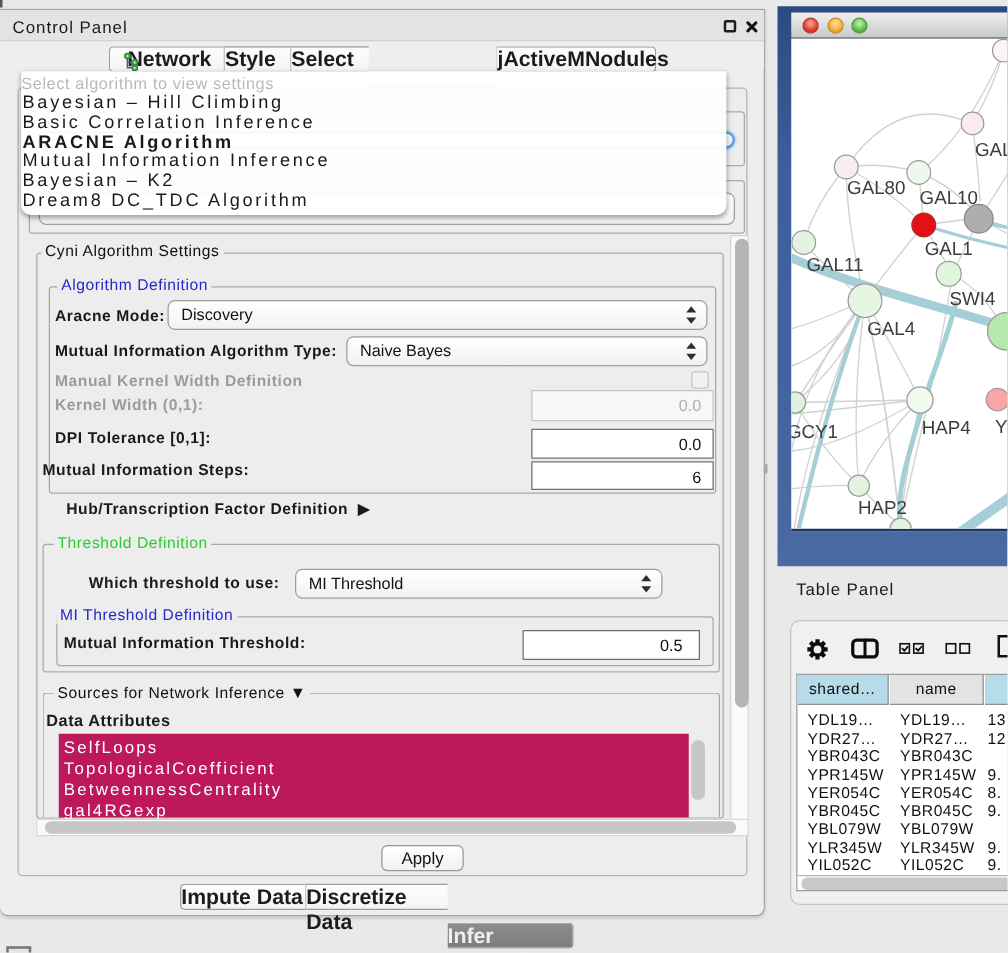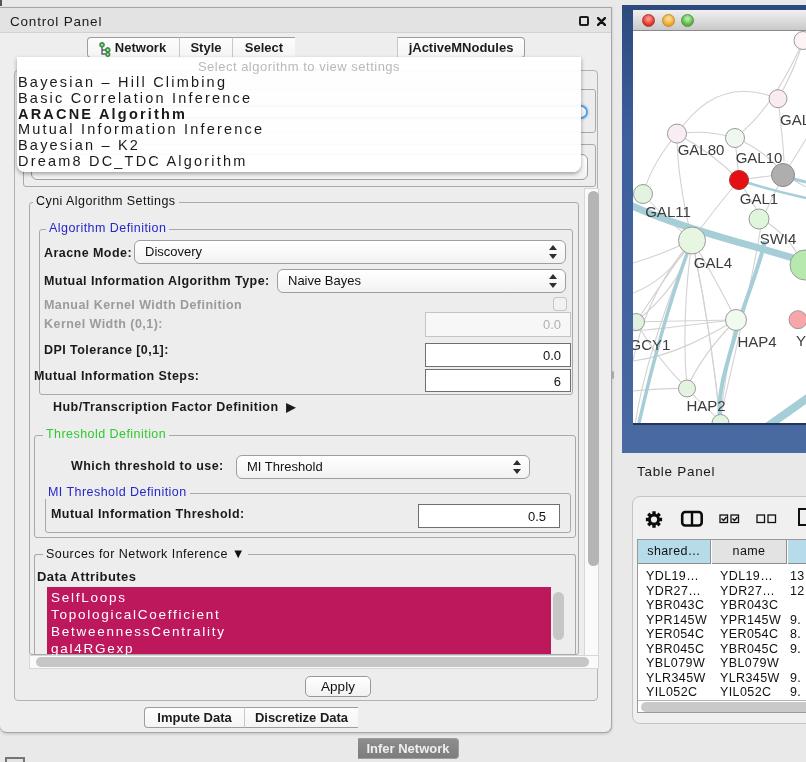--- a/index.html
+++ b/index.html
@@ -12,23 +12,23 @@
 #cpwin { left:0; top:7px; width:612px; height:726px; background:#eeeeee;
   border:1px solid #a6a6a6; border-left:none; border-radius:0 0 7px 7px; box-shadow:0 1px 3px rgba(0,0,0,0.18); }
 #cptitle { left:0; top:0; width:100%; height:25px; background:#e3e3e3;
   border-bottom:1px solid #d2d2d2; }
 #cptitle span { position:absolute; left:10px; top:6px; font-size:13.5px; letter-spacing:0.8px; color:#1a1a1a; }
 #floatico { left:579px; top:8px; width:10px; height:10px; border:2px solid #1c1c1c; border-radius:2px; }
 
 
 
 .tabrow { height:21px; display:flex; }
-.tab { height:21px; line-height:20px; font-size:13px; font-weight:bold; color:#1c1c1c;
+.tab { height:21px; line-height:20px; font-size:17px; font-weight:bold; color:#1c1c1c;
   background:linear-gradient(#fdfdfd,#f4f4f4); border-top:1px solid #9d9d9d;
-  border-bottom:1px solid #9d9d9d; position:relative; text-align:center; }
+  border-bottom:1px solid #9d9d9d; position:relative; text-align:left; }
 .tab + .tab { border-left:1px solid #c8c8c8; }
 .tab.sel { background:linear-gradient(#8d8d8d,#7d7d7d); color:#efefef; border-left:none;margin-top:31px; }
 #toptabs { left:87px; top:29px; }
 #toptabs .tab:first-child { border-left:1px solid #9d9d9d; border-radius:4px 0 0 4px; }
 #toptabs .tab:last-child { border-right:1px solid #9d9d9d; border-radius:0 4px 4px 0; }
 
 
 #bigpanel { left:14px; top:62px; width:584px; height:631px; background:#ededed;
   border:1px solid #b2b2b2; border-radius:4px; }
 
@@ -59,21 +59,21 @@
 #applybtn { left:258px; top:605px; width:66px; height:21px; background:linear-gradient(#ffffff,#f1f1f1);
   border:1px solid #989898; border-radius:5px; text-align:center; font-size:13.5px; color:#111;
   line-height:19px;margin-left:32px; }
 
 
 #bottabs { left:144px; top:699px; }
 
 
 #popup { left:17px; top:57px; width:564px; height:115px; background:rgba(255,255,255,0.95);
   border-radius:0 0 8px 8px; box-shadow:0 2px 4px rgba(0,0,0,0.35); z-index:50; }
-#popup .phead { position:absolute; top:2px; left:0; width:100%; text-align:center;
+#popup .phead { position:absolute; top:2px; left:0; width:100%; text-align:left;
   font-size:13px; letter-spacing:0.5px; color:#b9b9b9; }
 #popup .pitem { position:absolute; left:1px; font-size:14.5px; letter-spacing:2.2px; color:#1a1a1a; white-space:nowrap; }
 
 
 #netwin { left:622px; top:5px; width:184px; height:448px;
   background:linear-gradient(#2d4a7e 0%, #3d5f9d 30%, #44659e 80%, #4a6aa2 100%); }
 #nettitle { left:11px; top:5px; width:173px; height:21px;
   background:linear-gradient(#f0f0f0,#c9c9c9); border-bottom:1px solid #8a8a8a; }
 .tl { position:absolute; top:4px; width:13px; height:13px; border-radius:50%; }
 #netview { left:11px; top:26px; width:173px; height:394px; background:#ffffff;

